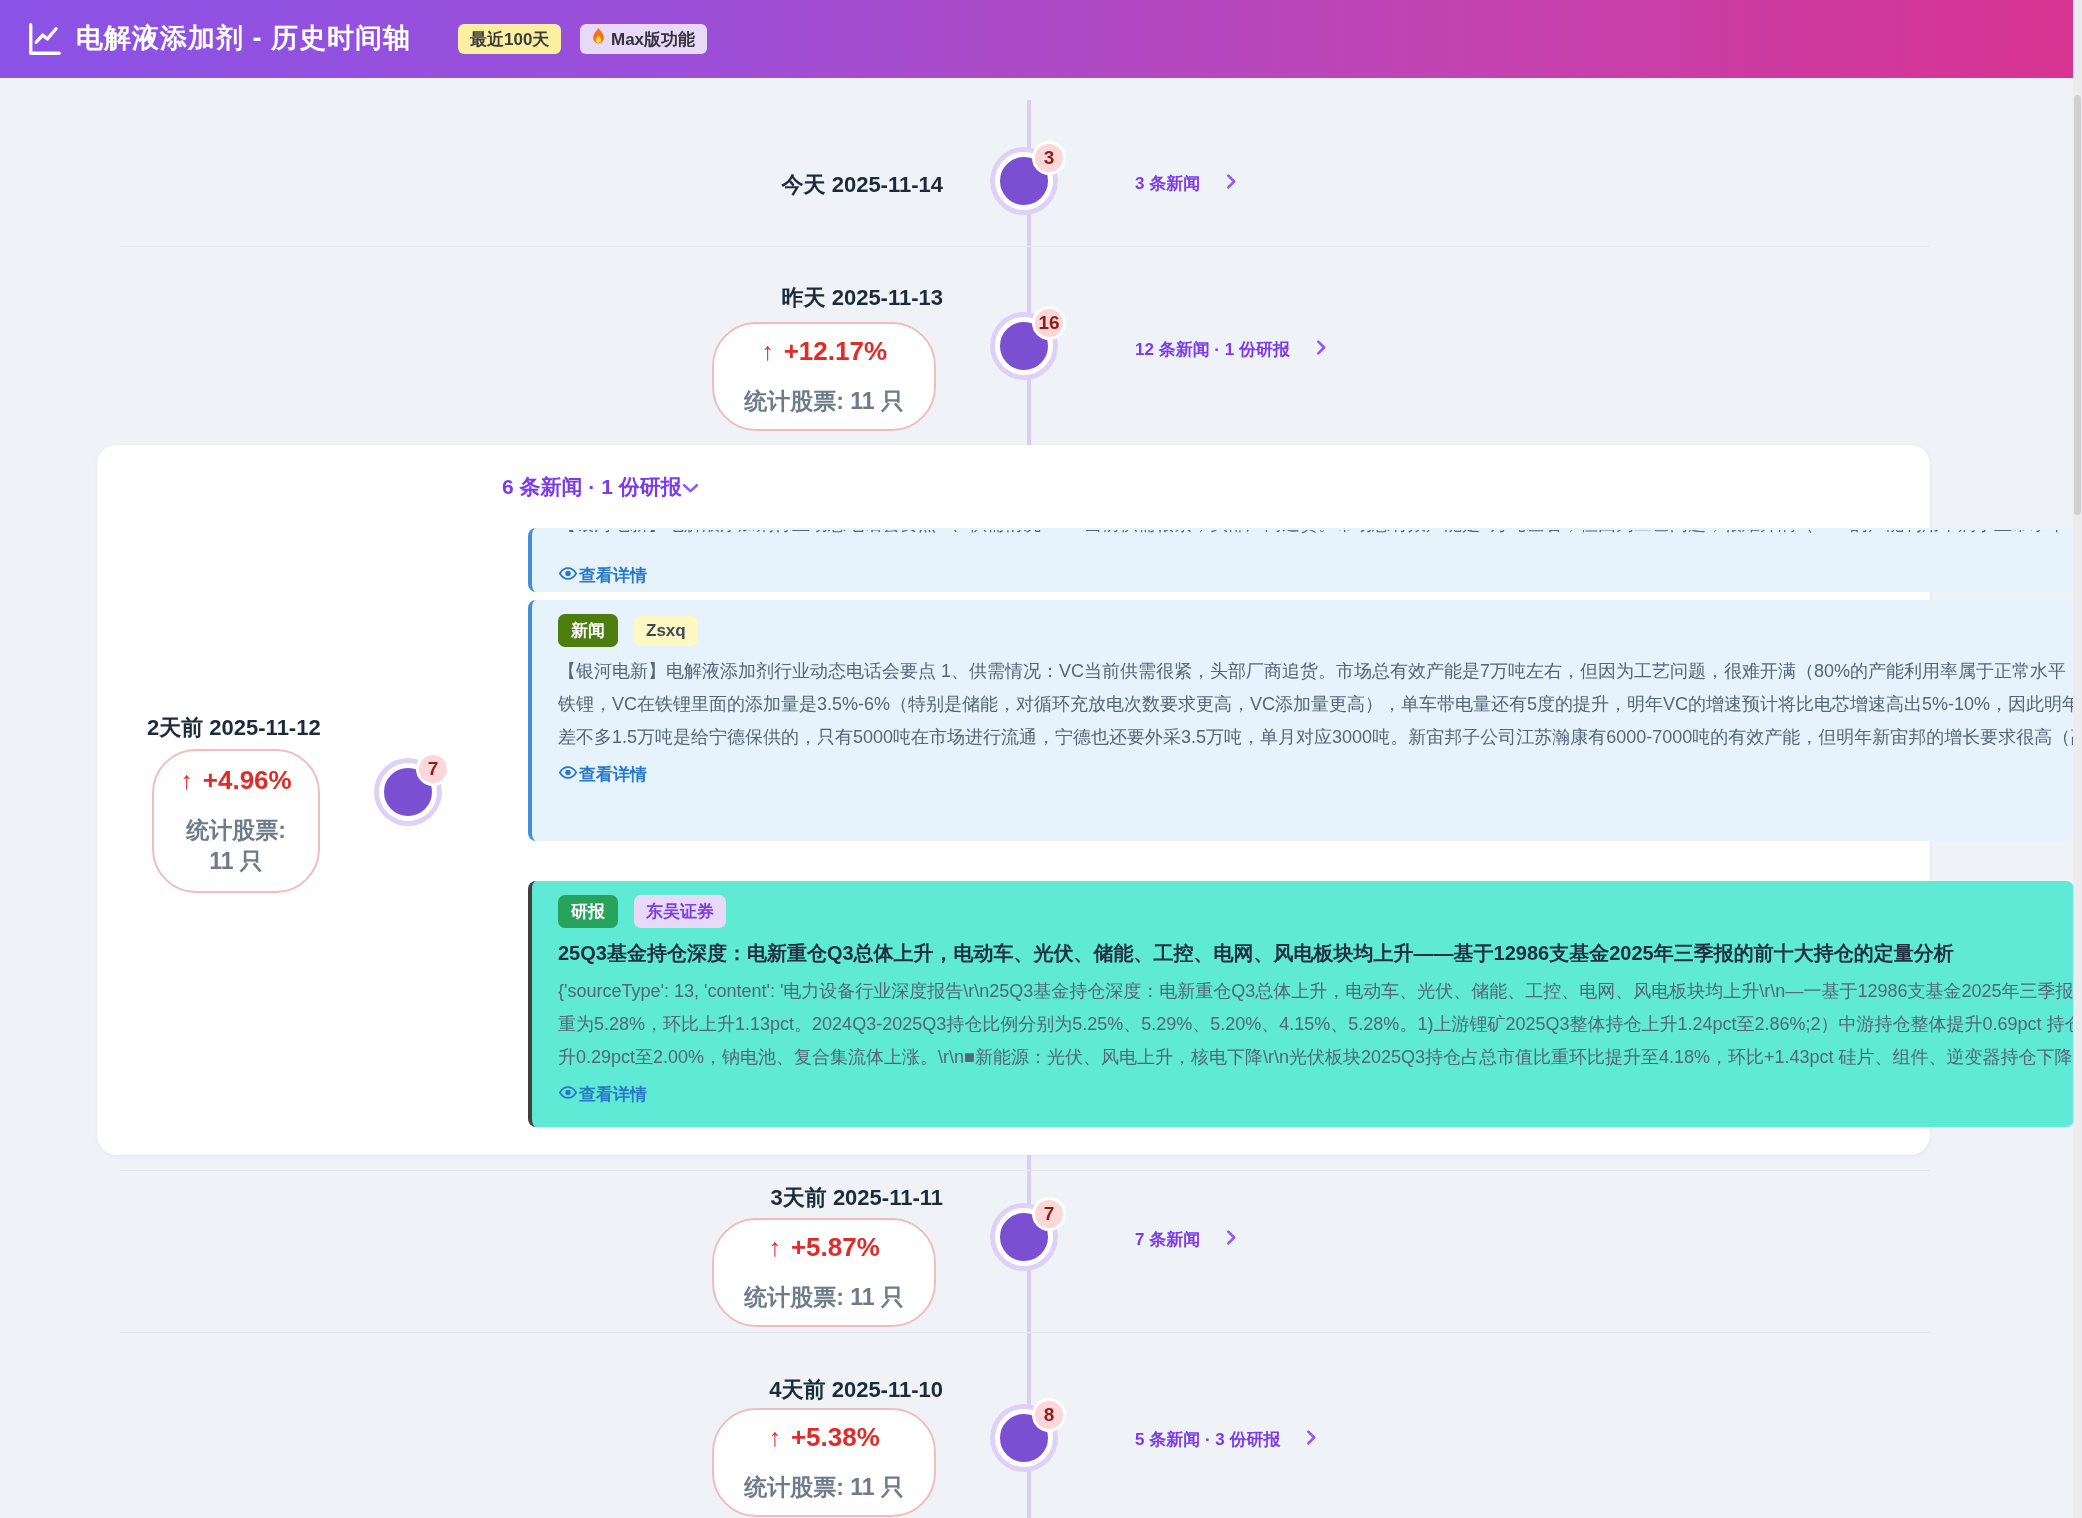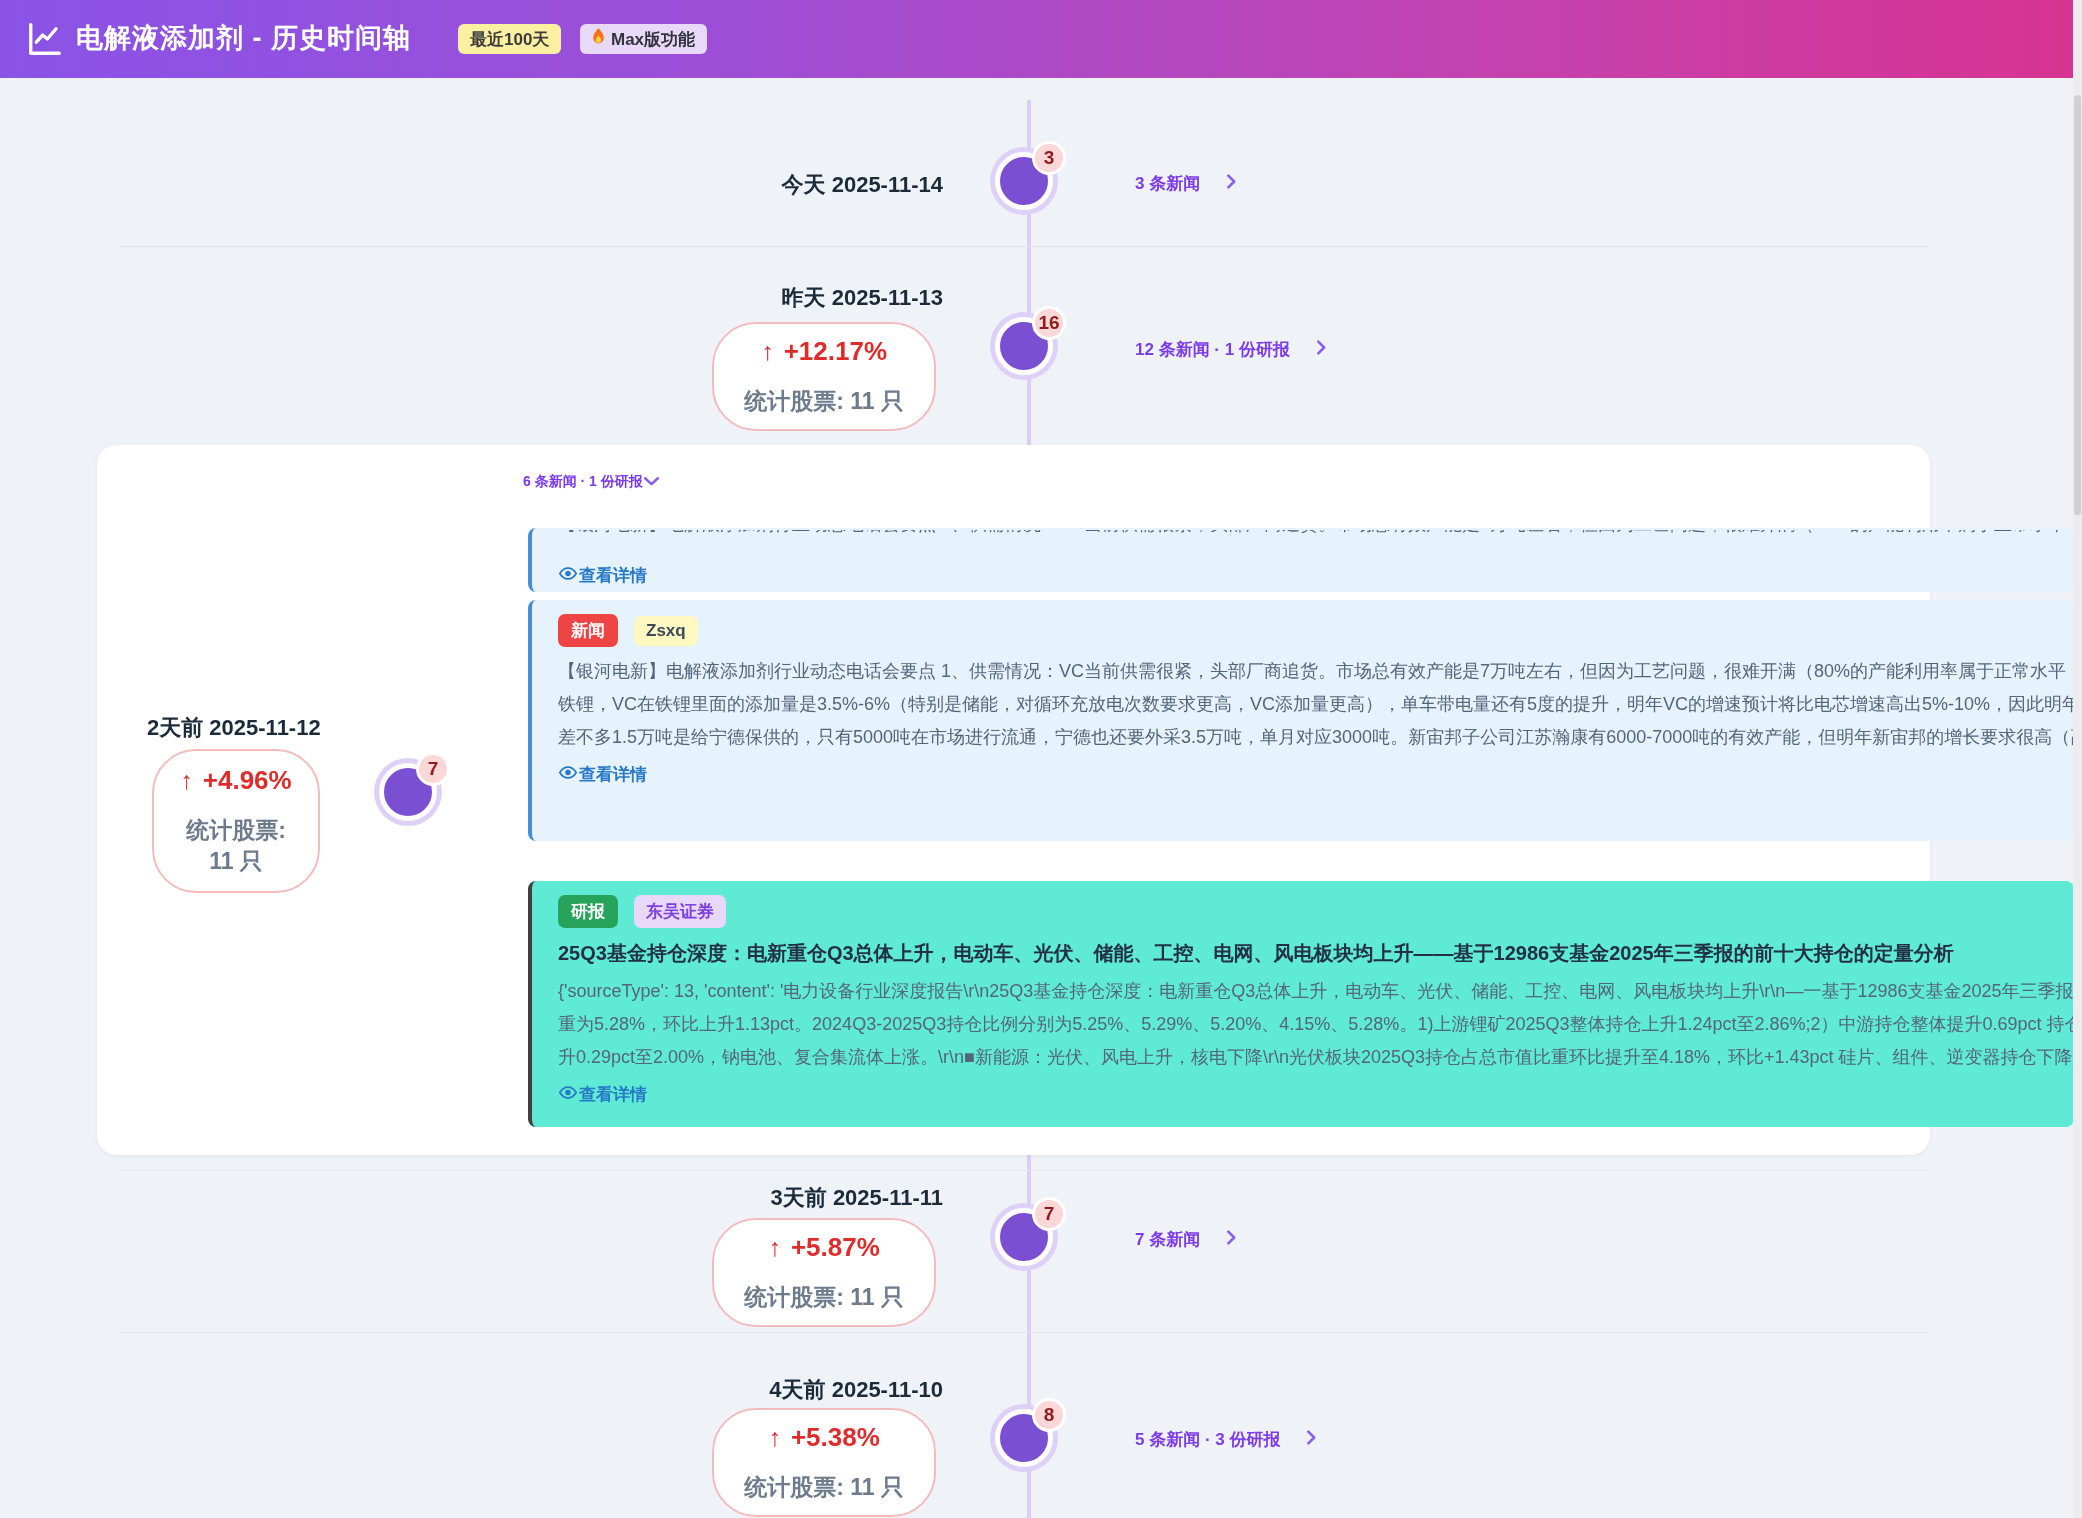--- a/index.html
+++ b/index.html
@@ -35,34 +35,34 @@
   .pill { position:absolute; right:1146px; background:#fff; border:2px solid #f3bcbc; border-radius:44px;
     padding:12px 30px; text-align:center; z-index:3; }
   .pill-change { display:flex; align-items:center; justify-content:center; gap:10px;
     color:#e02b2b; font-size:26px; font-weight:bold; }
   .pill-change .arrow { font-size:25px; }
   .pill-stocks { color:#6d7b8c; font-size:23px; margin-top:19px;font-weight:bold; }
 
   
   .expanded-card { position:absolute; left:97px; top:445px; width:1833px; height:710px;
     background:#fff; border-radius:20px; box-shadow:0 1px 4px rgba(30,40,60,.06); z-index:2; }
-  .exp-header { position:absolute; left:426px; top:28px; display:flex; align-items:center; 
-    font-size:14px; font-weight:bold; color:#7c3aed; cursor:pointer; }
+  .exp-header { position:absolute; left:405px; top:28px; display:flex; align-items:center; 
+    font-size:21px; font-weight:bold; color:#7c3aed; cursor:pointer; }
   .exp-date { position:absolute; left:50px; top:268px; font-size:22px; font-weight:bold; color:#1c2b3a; white-space:nowrap; }
   .exp-pill { position:absolute; left:55px; top:304px; right:auto; width:168px; padding:14px 20px; }
   .exp-node { position:absolute; left:282px; top:318px; }
   .cards { position:absolute; left:431px; top:0; width:1546px; }
 
   .news-card { position:absolute; left:0; width:1546px; border-radius:8px; overflow:hidden; }
   .news-card.blue { background:#e6f2fc; border-left:4px solid #448fd6; }
   .news-card.green { background:#5eead4; border-left:4px solid #404040;margin-top:25px; }
   .card-flow { padding:14px 24px 0 26px; }
   .badge-row { display:flex; align-items:center; gap:16px; }
   .type-badge { font-size:17px; font-weight:bold; color:#fff; padding:5px 13px; border-radius:7px; }
-  .type-badge.news { background:#ef4444; }
+  .type-badge.news { background:#4d7c0f; }
   .type-badge.report { background:#27a35c; }
   .source-badge { font-size:17px; font-weight:bold; padding:5px 12px; border-radius:7px; }
   .source-badge.gray { background:#fef9c3; color:#3c4a5a; }
   .source-badge.purple { background:#e8d9fa; color:#7b3fe0; }
   .card-title { margin-top:12px; font-size:20px; font-weight:bold; color:#233044; white-space:nowrap; }
   .card-body { margin-top:8px; font-size:18px; color:#55657a; line-height:33px; }
   .card-body div { white-space:nowrap; }
   .detail-link { display:flex; align-items:center; gap:1px; margin-top:9px;
     font-size:17px; font-weight:bold; color:#2779c7; cursor:pointer; }
   .clip-strip { position:absolute; left:26px; right:0; top:2px; height:9px; overflow:hidden; }

